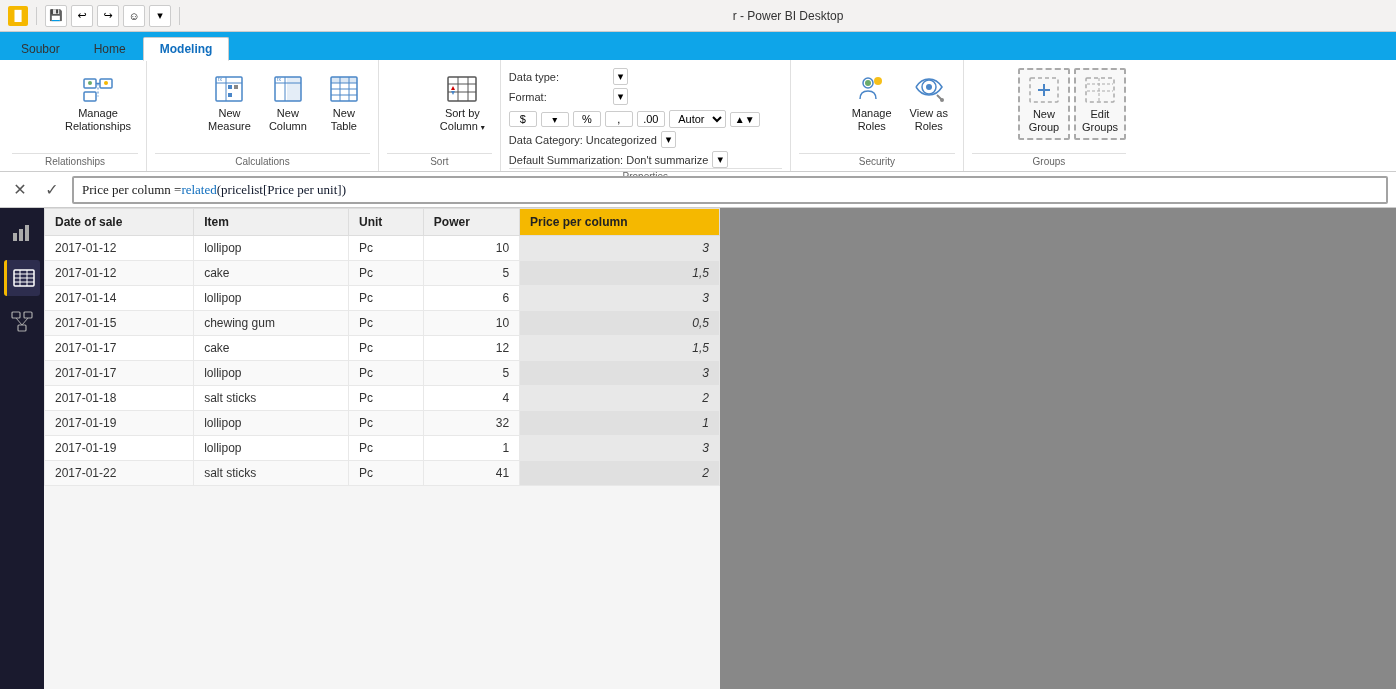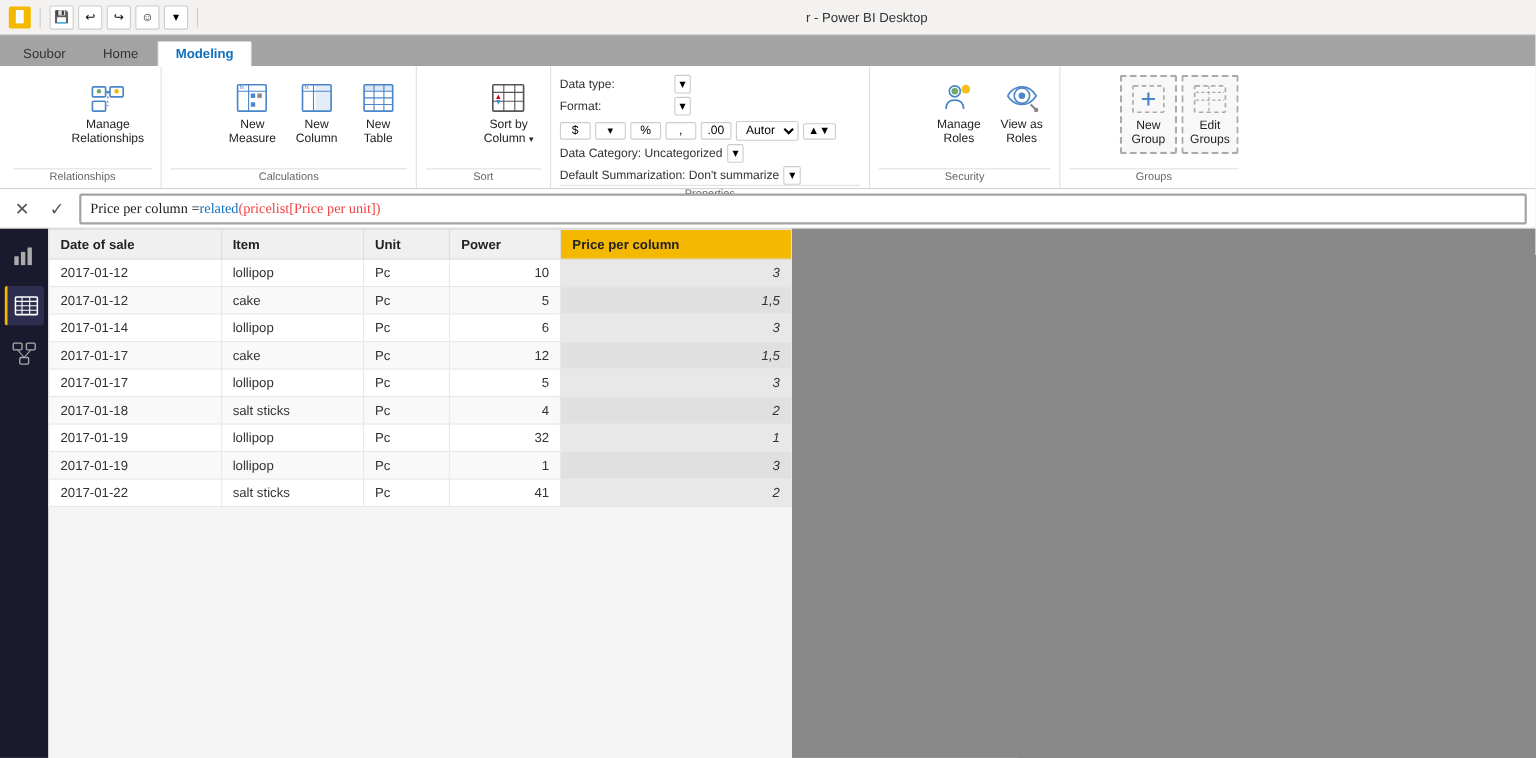--- a/index.html
+++ b/index.html
@@ -14,21 +14,21 @@
     .title-bar-icon { width: 20px; height: 20px; background: #f5b800; border-radius: 2px; display: flex; align-items: center; justify-content: center; }
     .title-bar-icon span { color: white; font-size: 10px; font-weight: bold; }
     .title-bar-divider { width: 1px; height: 18px; background: #ccc; }
     .title-bar-buttons { display: flex; gap: 4px; }
     .title-bar-btn { width: 22px; height: 22px; border: 1px solid #ccc; background: white; border-radius: 2px; cursor: pointer; display: flex; align-items: center; justify-content: center; font-size: 11px; }
     .title-bar-text { flex: 1; text-align: center; font-size: 12px; color: #333; }
 
     
     .ribbon-tabs {
       display: flex; align-items: flex-end; height: 28px;
-      background: #a3a3a3; border-bottom: none; padding: 0 4px;
+      background: #0ea5e9; border-bottom: none; padding: 0 4px;
     }
     .ribbon-tab {
       padding: 4px 16px; cursor: pointer; font-size: 12px; color: #333;
       border: 1px solid transparent; border-bottom: none; border-radius: 2px 2px 0 0;
     }
     .ribbon-tab.active {
       background: white; border-color: #ccc; border-bottom: 1px solid white;
       font-weight: 600; color: #106ebe; z-index: 2; margin-bottom: -1px;
     }
 
@@ -337,21 +337,21 @@
   </div>
 
 </div>
 
 <div class="formula-bar">
   <span class="formula-cancel">✕</span>
   <span class="formula-confirm">✓</span>
   <div class="formula-input" style="display:flex;align-items:center;">
     <span style="color:#222;">Price per column = </span>
       <span style="color:#106ebe;">related</span>
-      <span style="color:#ef4444;">(pricelist[Price per unit])</span>
+      <span style="color:#0f172a;">(pricelist[Price per unit])</span>
   </div>
 </div>
 
 <div class="main-area">
 
   <div class="left-nav">
     <div class="nav-btn">
       <svg width="22" height="22" viewBox="0 0 22 22">
         <rect x="2" y="10" width="4" height="8" fill="#aaa"></rect>
         <rect x="8" y="6" width="4" height="12" fill="#aaa"></rect>
@@ -406,20 +406,27 @@
             <td class="highlight">1,5</td>
           </tr>
           <tr>
             <td>2017-01-14</td>
             <td>lollipop</td>
             <td>Pc</td>
             <td class="number">6</td>
             <td class="highlight">3</td>
           </tr>
           <tr>
+            <td>2017-01-15</td>
+            <td>chewing gum</td>
+            <td>Pc</td>
+            <td class="number">10</td>
+            <td class="highlight">0,5</td>
+          </tr>
+          <tr>
             <td>2017-01-17</td>
             <td>cake</td>
             <td>Pc</td>
             <td class="number">12</td>
             <td class="highlight">1,5</td>
           </tr>
           <tr>
             <td>2017-01-17</td>
             <td>lollipop</td>
             <td>Pc</td>

